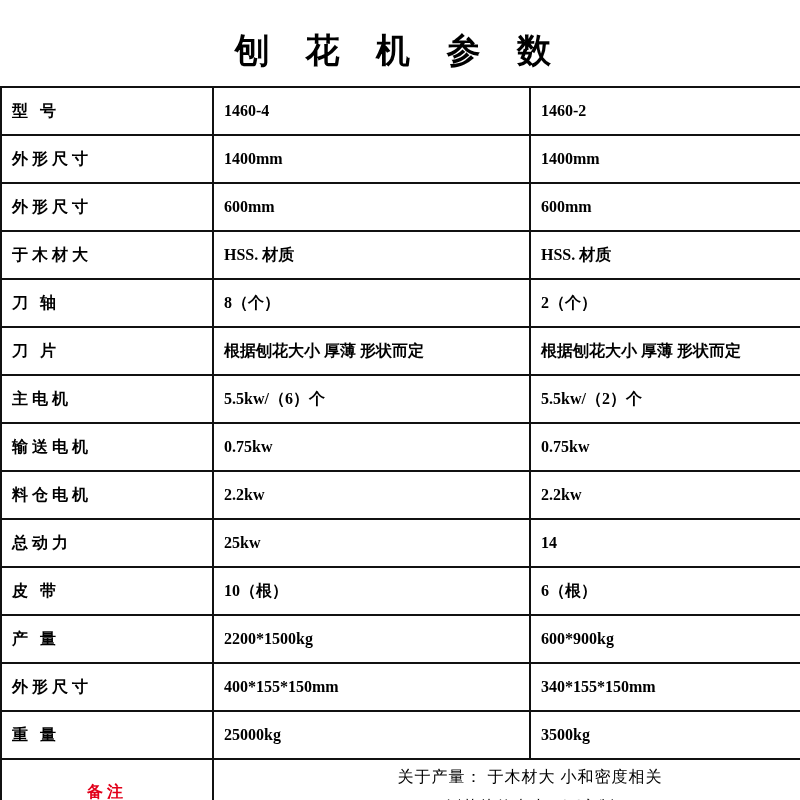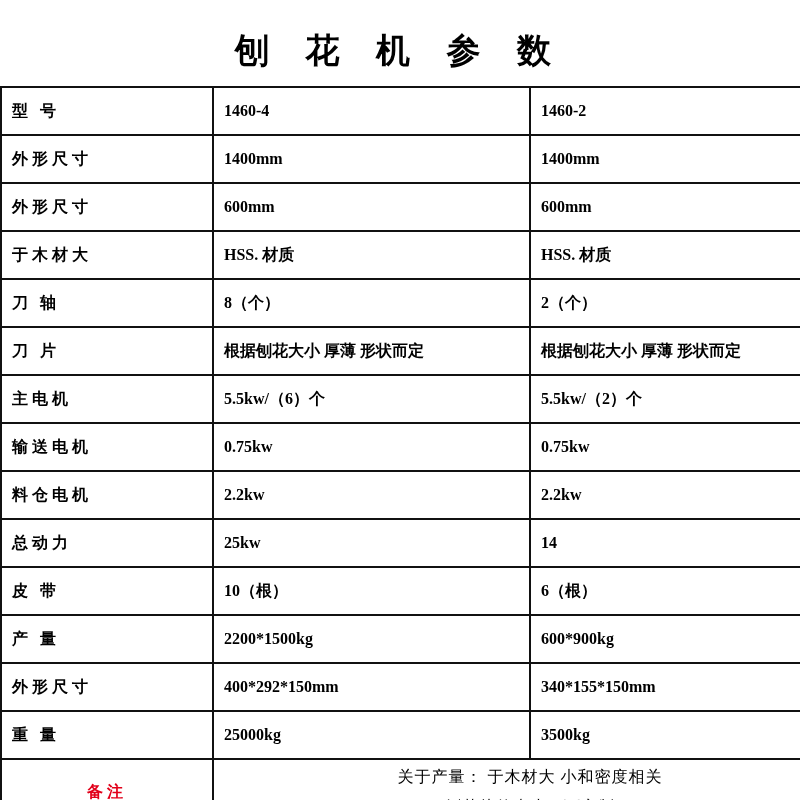--- a/index.html
+++ b/index.html
@@ -132,21 +132,21 @@
         <td class="val">10（根）</td>
         <td class="val">6（根）</td>
       </tr>
       <tr>
         <td class="label">产  量</td>
         <td class="val">2200*1500kg</td>
         <td class="val">600*900kg</td>
       </tr>
       <tr>
         <td class="label">外形尺寸</td>
-        <td class="val">400*292*150mm</td>
+        <td class="val">400*155*150mm</td>
         <td class="val">340*155*150mm</td>
       </tr>
       <tr>
         <td class="label">重  量</td>
         <td class="val">25000kg</td>
         <td class="val">3500kg</td>
       </tr>
       <tr>
         <td class="label note-label">备注</td>
         <td class="note-body" colspan="2">

